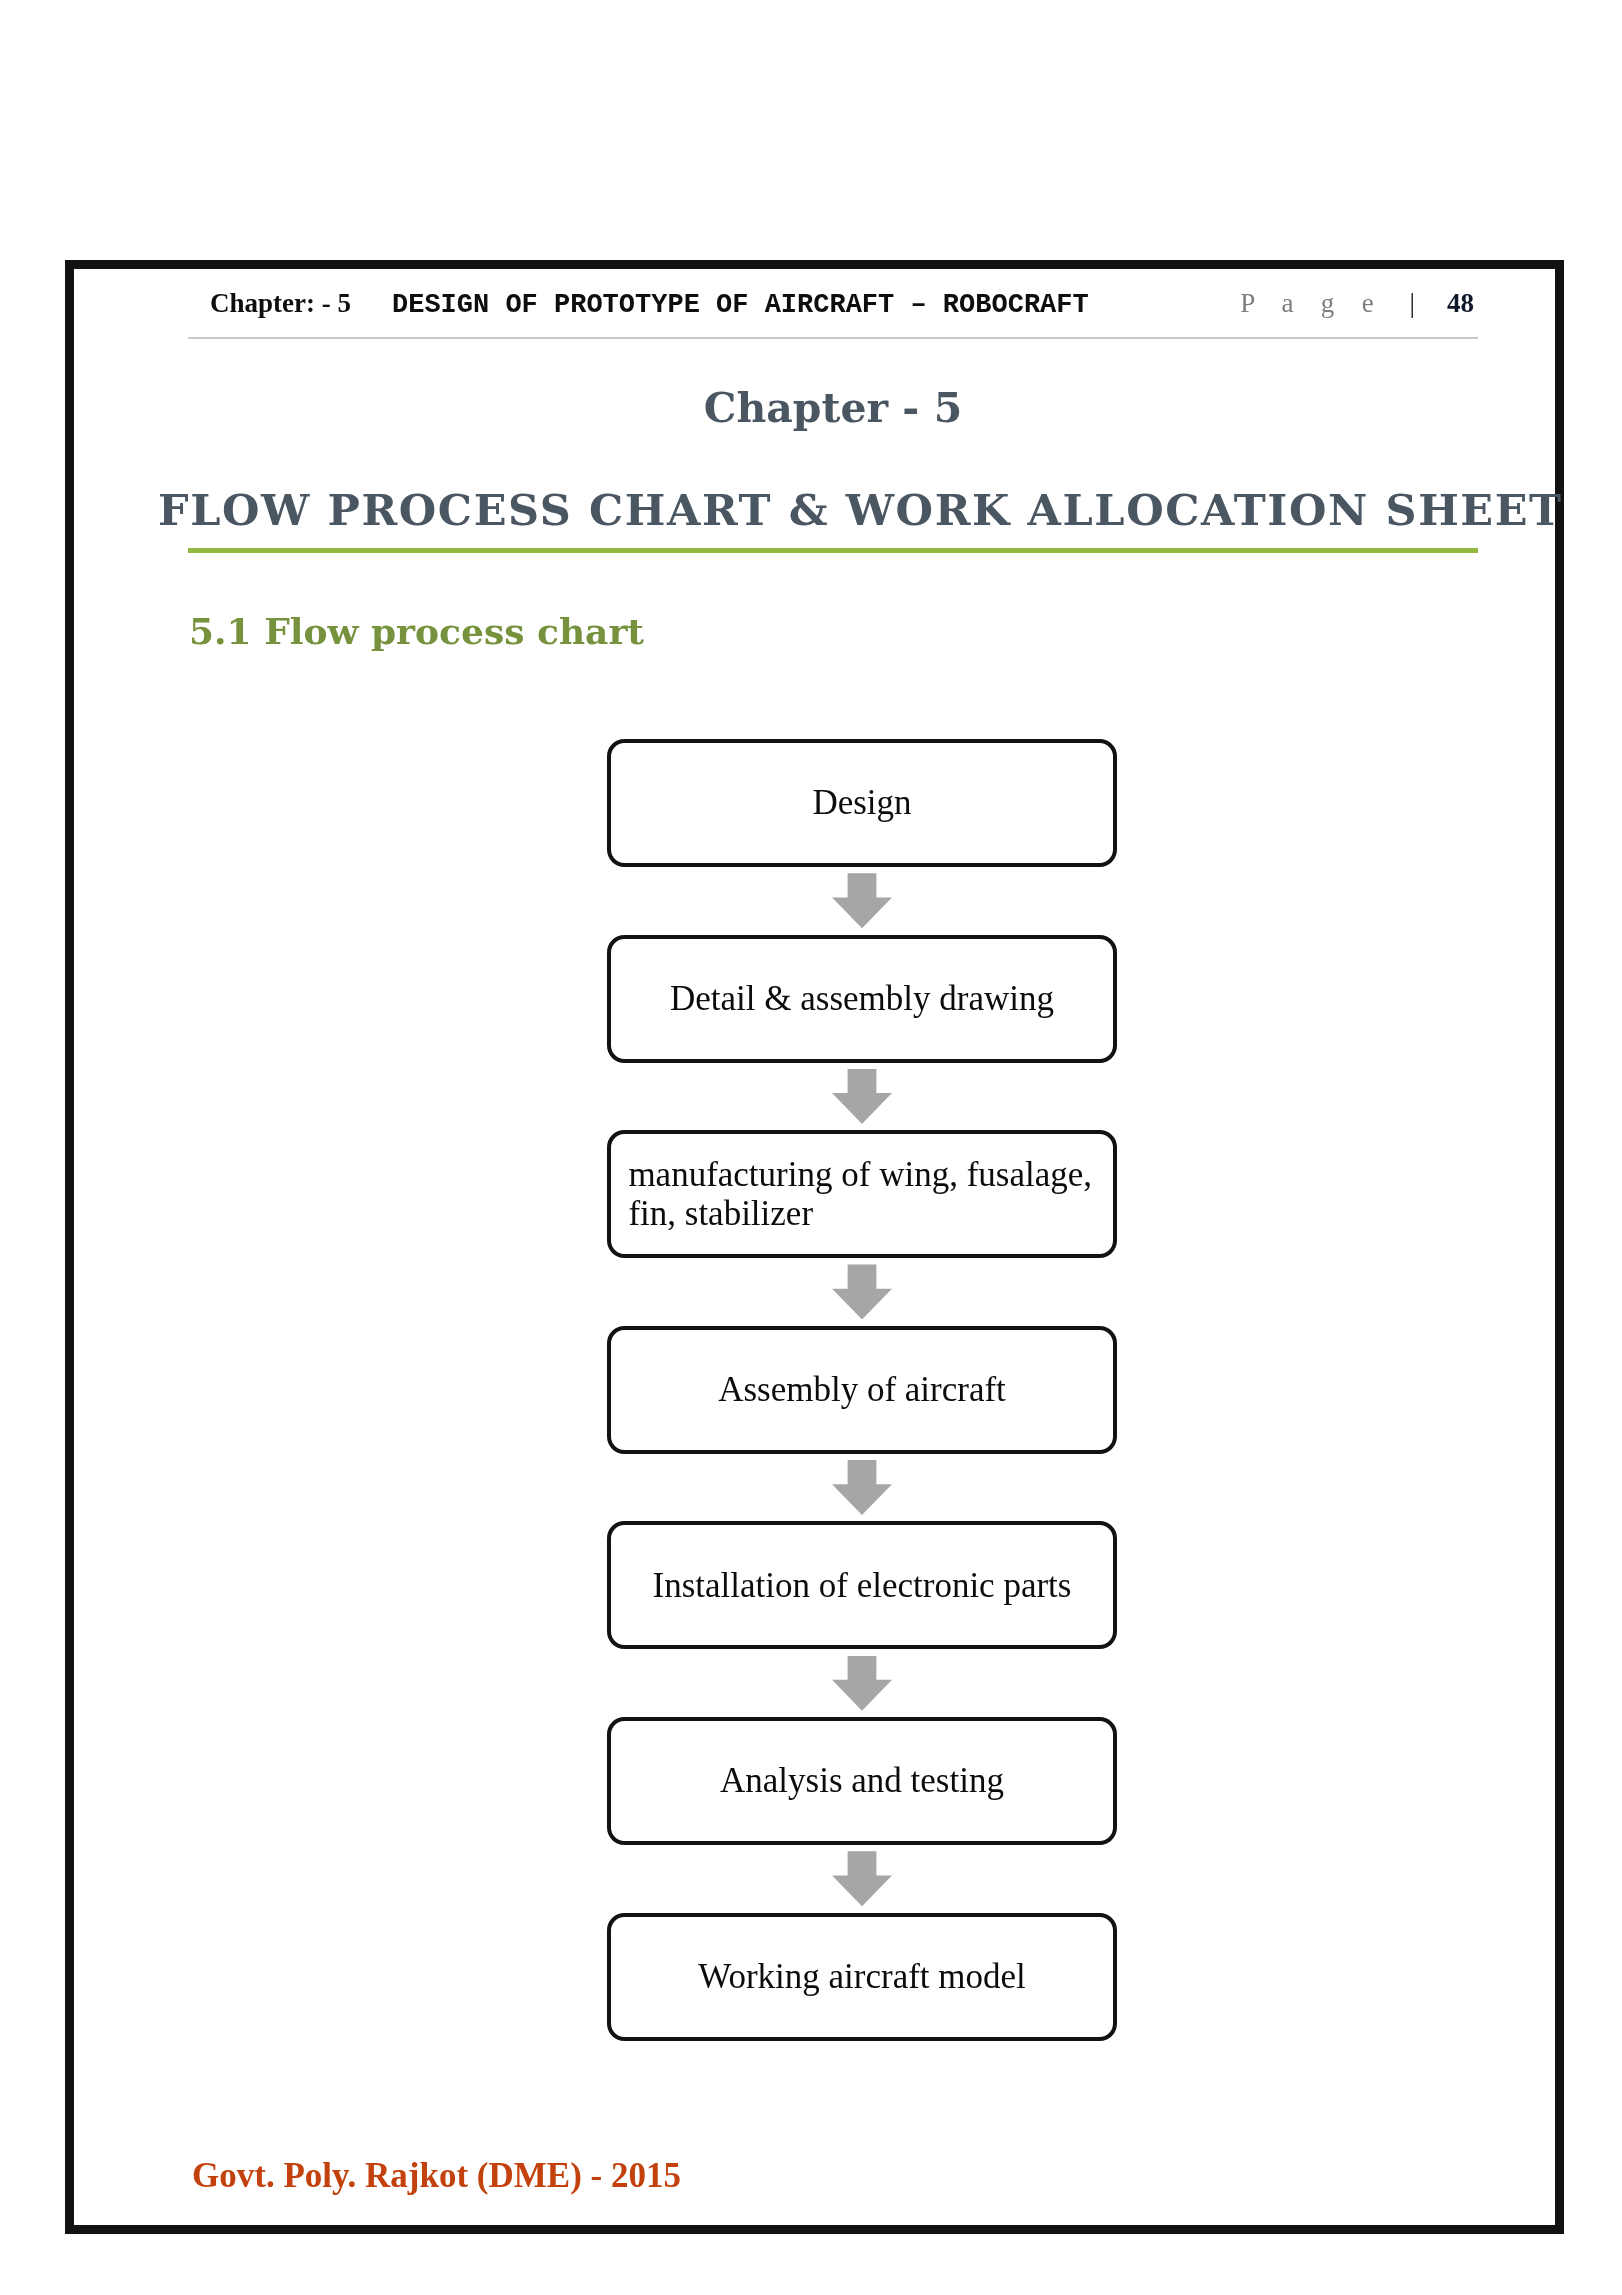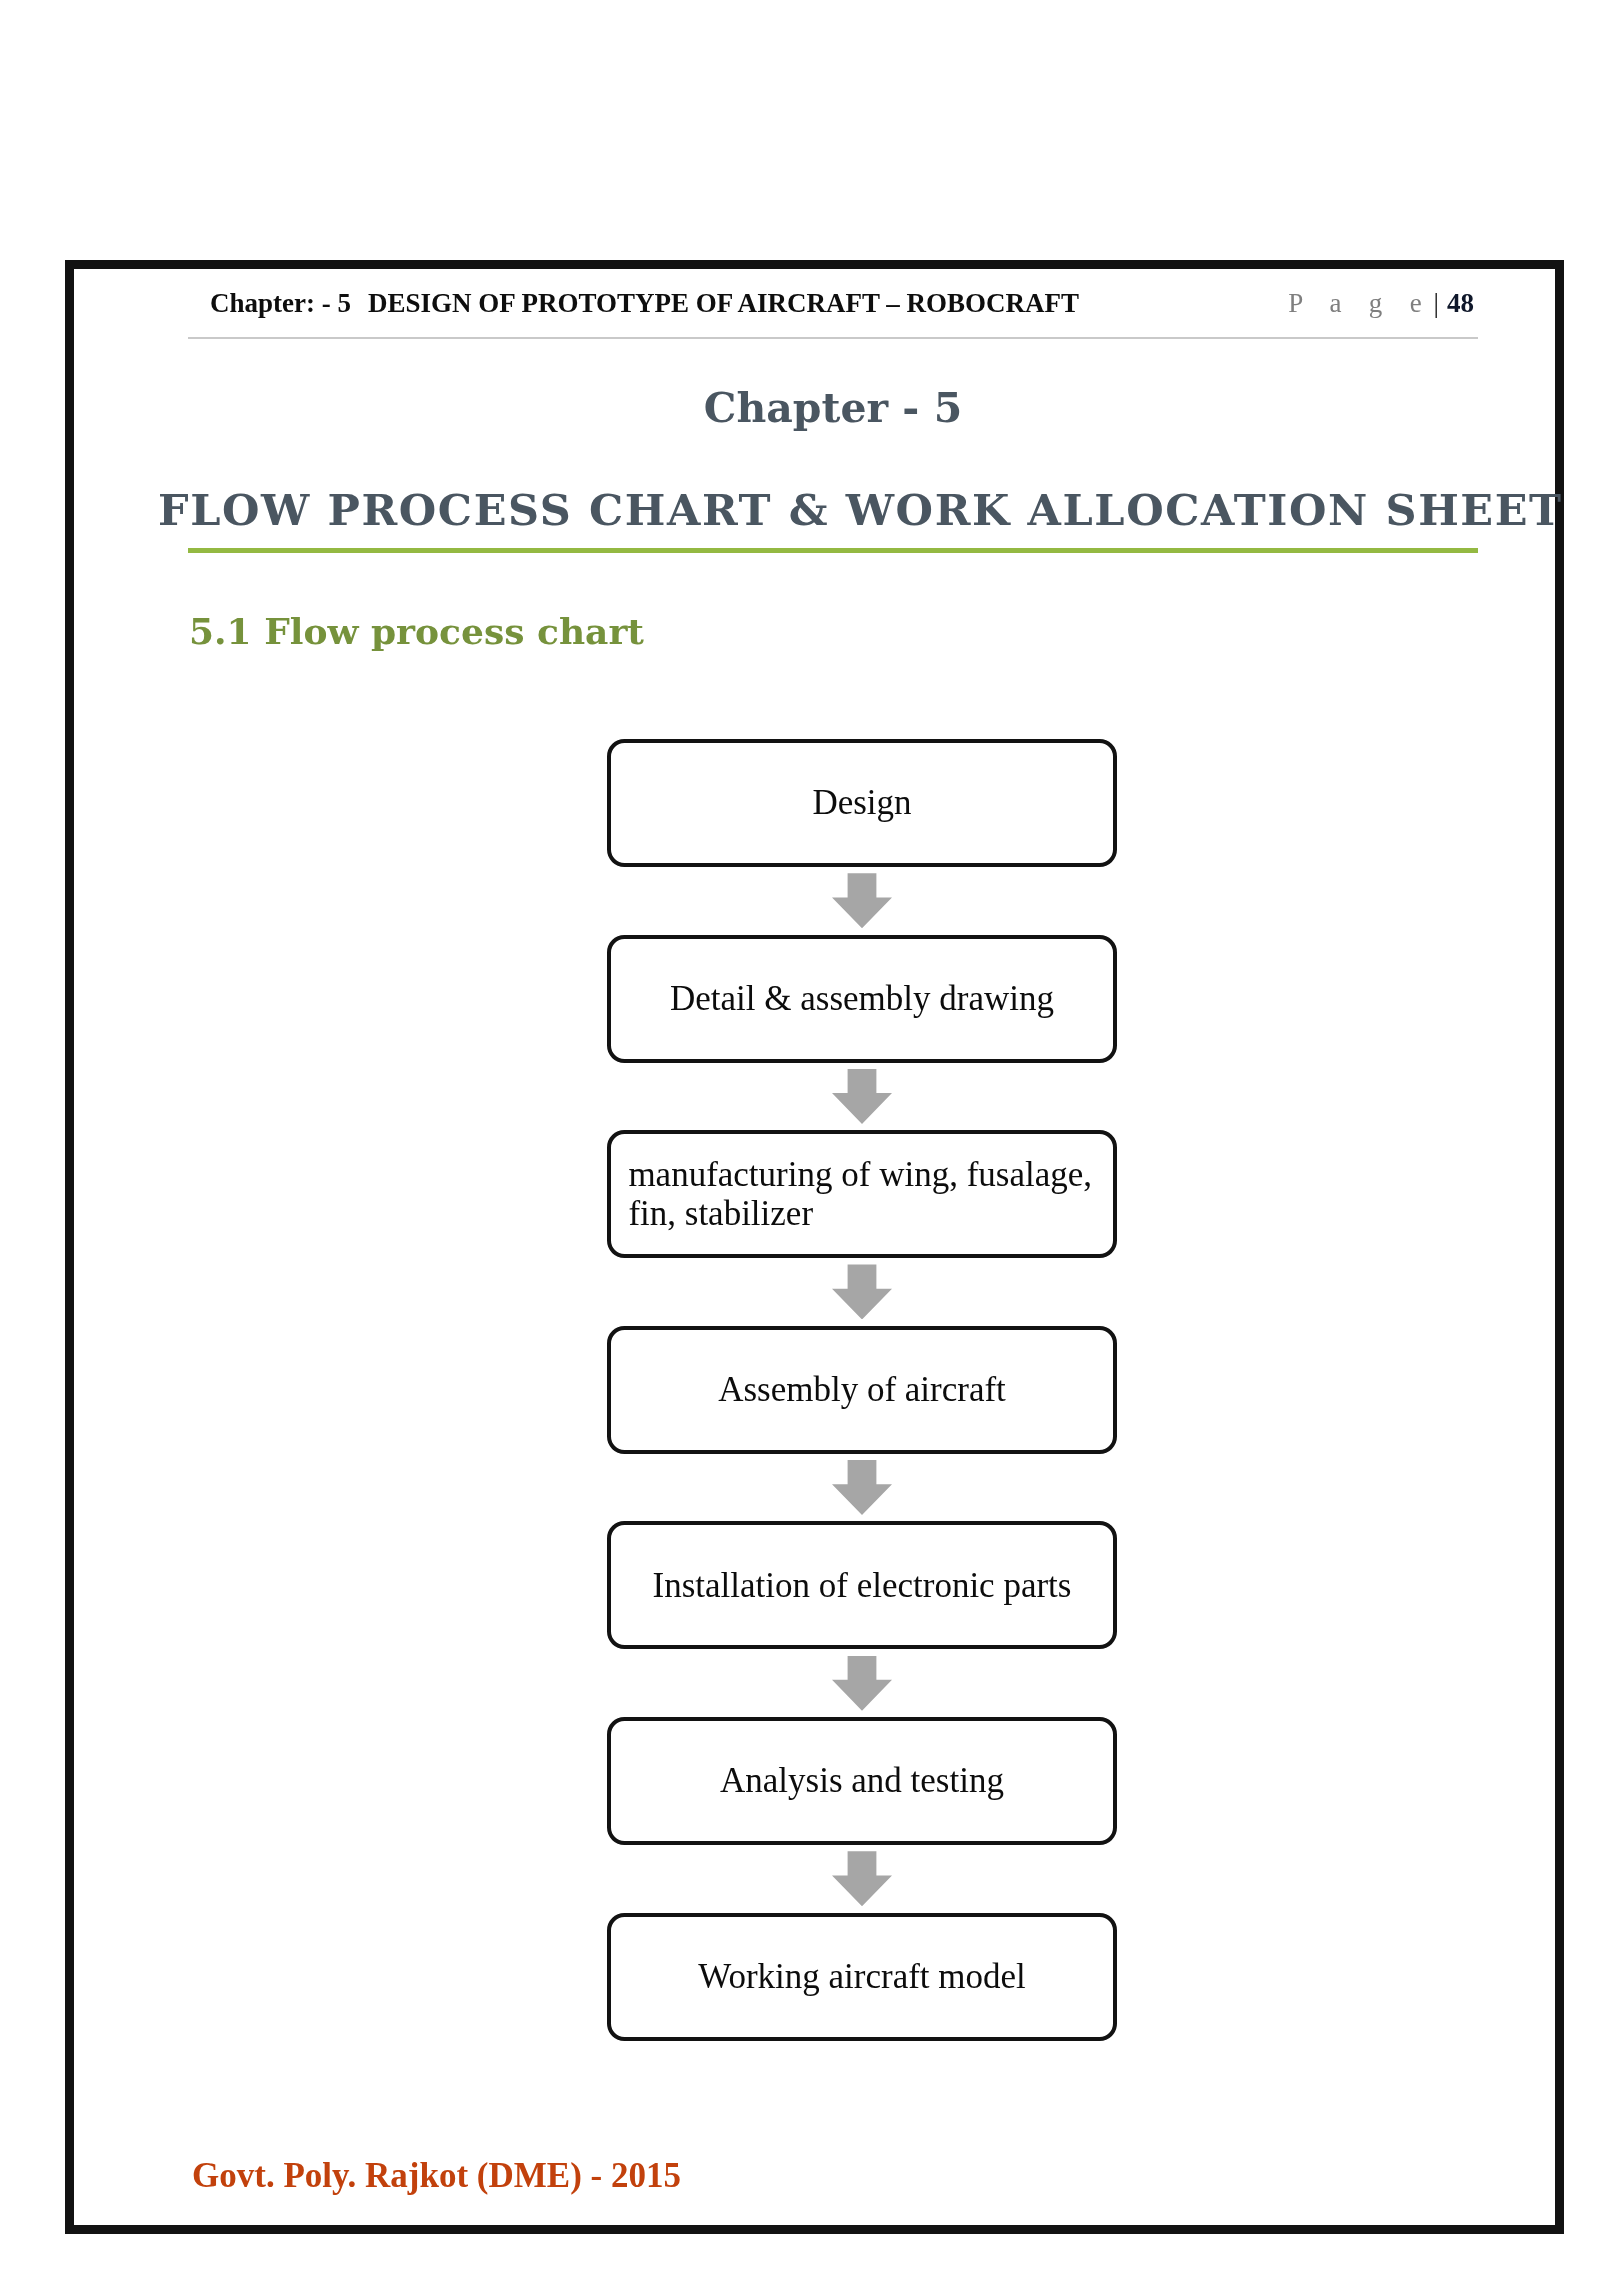--- a/index.html
+++ b/index.html
@@ -25,22 +25,22 @@
     width: 1264px;
     display: flex;
     align-items: baseline;
     font-family: "Liberation Serif", serif;
     font-weight: bold;
     font-size: 27px;
     color: #0e0e0e;
     white-space: nowrap;
   }
   .header-chapter { }
-  .header-title { margin-left: 17px; }
-  .page-indicator { margin-left: auto; display: flex; align-items: baseline; }
+  .header-title { margin-left: 41px; font-family: Liberation Mono, monospace; }
+  .page-indicator { margin-left: auto; display: flex; align-items: baseline; gap: 24px; }
   .page-word { color: #7f7f7f; font-weight: normal; letter-spacing: 10.3px; }
   .page-sep { color: #111111; font-weight: normal; margin: 0 8px 0 1.6px; }
   .page-number { color: #0f172a; font-weight: bold; }
   .header-divider {
     position: absolute;
     left: 188px; top: 337px;
     width: 1290px; height: 2.4px;
     background: #c9c9c9;
   }
   .chapter-title {

